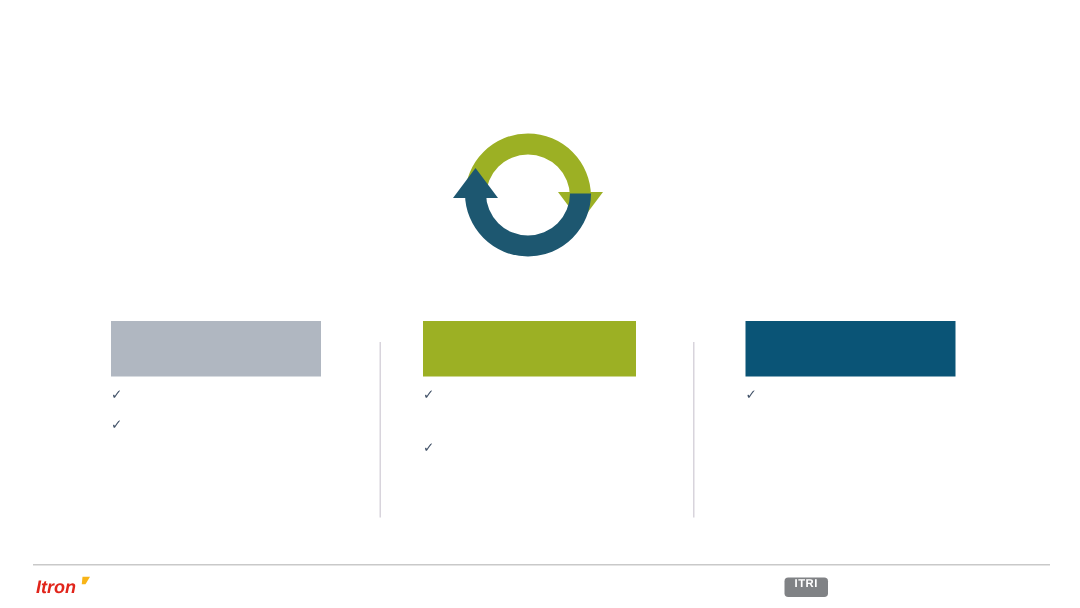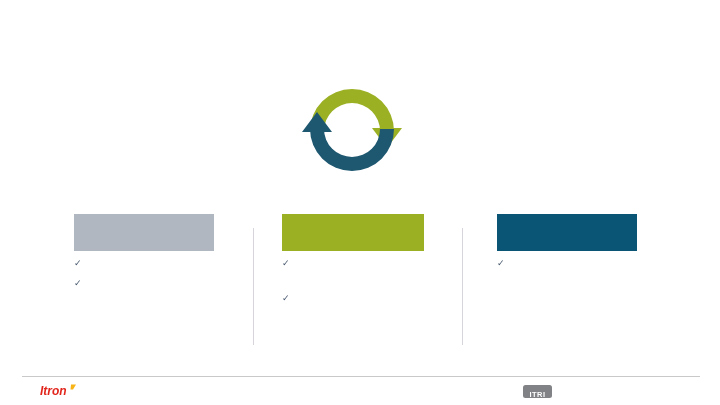--- a/index.html
+++ b/index.html
@@ -110,33 +110,32 @@
     width: 678px;
     height: 1px;
     background: #c9c9c9;
   }
   .logo-itron {
     position: absolute;
     left: 24px;
     top: 383px;
     width: 44px;
     height: 15px;
-    margin-left: 16px;
   }
   .logo-itron svg { display: block; }
   .logo-itri {
     position: absolute;
     left: 523px;
     top: 385px;
     width: 29px;
     height: 13px;
     background: #808285;
     border-radius: 2.5px;
     display: flex;
-    align-items: flex-end;
+    align-items: flex-start;
     justify-content: center;
   }
   .logo-itri-text {
     color: #ffffff;
     font-size: 7.5px;
     font-weight: bold;
     letter-spacing: 0.4px;
     font-family: "Liberation Sans", sans-serif;
     line-height: 1;
   }

